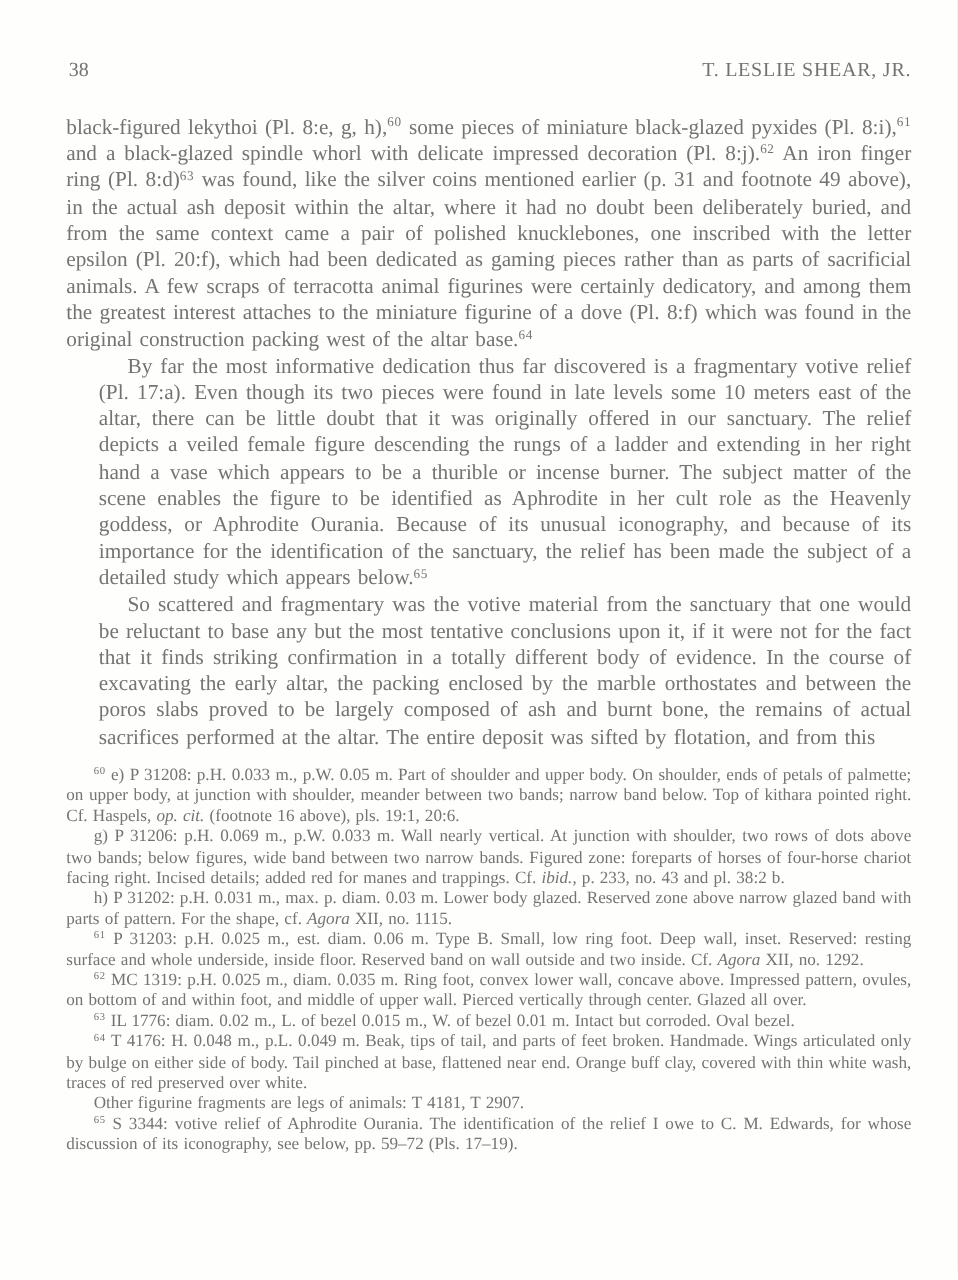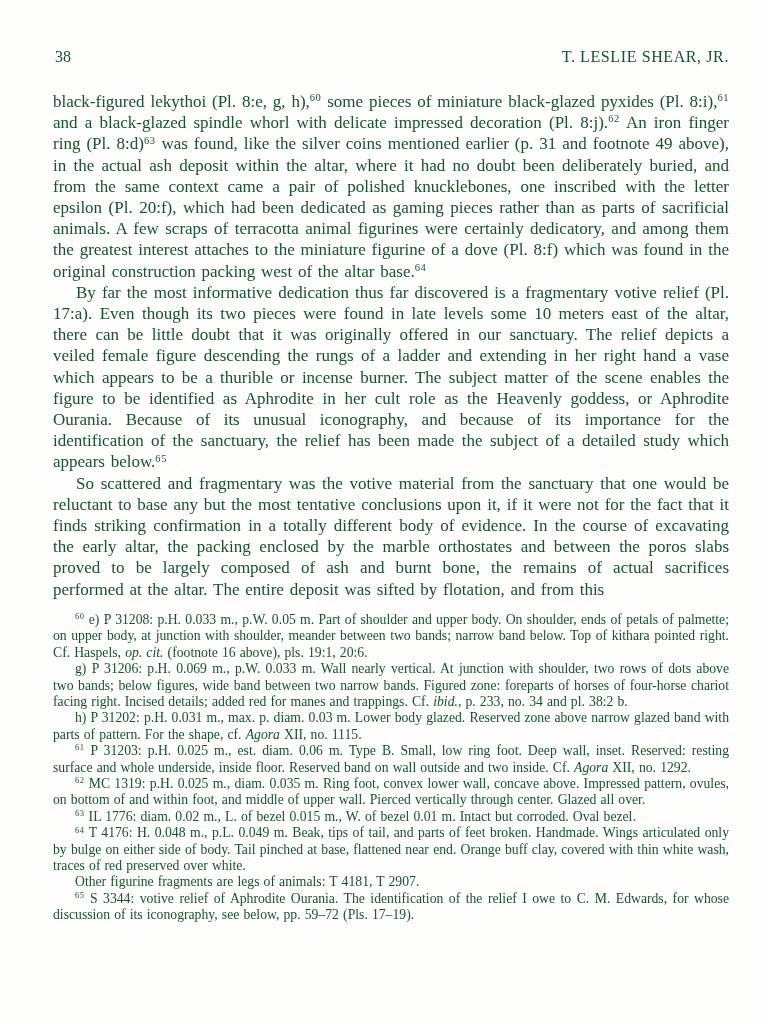--- a/index.html
+++ b/index.html
@@ -6,21 +6,21 @@
     margin: 0;
     padding: 0;
     background: #e8e8e6;
   }
   .page {
     position: relative;
     width: 766px;
     height: 1024px;
     margin: 0 auto;
     background: #fefefc;
-    color: #14532d;
+    color: #737373;
     font-family: "Liberation Serif", serif;
     box-sizing: border-box;
     padding: 48px 37px 0 53px;
     overflow: hidden;
   }
   .running-header {
     position: relative;
     height: 18px;
     font-size: 16px;
   }
@@ -42,20 +42,21 @@
     line-height: 21.2px;
     text-align: justify;
     text-justify: inter-word;
   }
   .body-text p.para {
     margin: 0;
     word-spacing: 1.5px;
   }
   .body-text p.para.indent {
     text-indent: 23px;
+    margin-left: 26px;
   }
   .footnotes {
     margin-top: 12px;
     font-size: 13.7px;
     line-height: 16.4px;
     text-align: justify;
     text-justify: inter-word;
   }
   .footnotes p.fn {
     margin: 0;
@@ -82,21 +83,21 @@
   </header>
 
   <main class="body-text" id="body-text">
       <p class="para"><span>black-figured lekythoi (Pl. 8:e, g, h),</span><sup>60</sup><span> some pieces of miniature black-glazed pyxides (Pl. 8:i),</span><sup>61</sup><span> and a black-glazed spindle whorl with delicate impressed decoration (Pl. 8:j).</span><sup>62</sup><span> An iron finger ring (Pl. 8:d)</span><sup>63</sup><span> was found, like the silver coins mentioned earlier (p. 31 and footnote 49 above), in the actual ash deposit within the altar, where it had no doubt been deliberately buried, and from the same context came a pair of polished knucklebones, one inscribed with the letter epsilon (Pl. 20:f), which had been dedicated as gaming pieces rather than as parts of sacrificial animals. A few scraps of terracotta animal figurines were certainly dedicatory, and among them the greatest interest attaches to the miniature figurine of a dove (Pl. 8:f) which was found in the original construction packing west of the altar base.</span><sup>64</sup></p>
       <p class="para indent"><span>By far the most informative dedication thus far discovered is a fragmentary votive relief (Pl. 17:a). Even though its two pieces were found in late levels some 10 meters east of the altar, there can be little doubt that it was originally offered in our sanctuary. The relief depicts a veiled female figure descending the rungs of a ladder and extending in her right hand a vase which appears to be a thurible or incense burner. The subject matter of the scene enables the figure to be identified as Aphrodite in her cult role as the Heavenly goddess, or Aphrodite Ourania. Because of its unusual iconography, and because of its importance for the identification of the sanctuary, the relief has been made the subject of a detailed study which appears below.</span><sup>65</sup></p>
       <p class="para indent"><span>So scattered and fragmentary was the votive material from the sanctuary that one would be reluctant to base any but the most tentative conclusions upon it, if it were not for the fact that it finds striking confirmation in a totally different body of evidence. In the course of excavating the early altar, the packing enclosed by the marble orthostates and between the poros slabs proved to be largely composed of ash and burnt bone, the remains of actual sacrifices performed at the altar. The entire deposit was sifted by flotation, and from this</span></p>
     </main>
 
   <section class="footnotes" id="footnotes">
       <p class="fn"><sup>60</sup> <span>e) P 31208: p.H. 0.033 m., p.W. 0.05 m. Part of shoulder and upper body. On shoulder, ends of petals of palmette; on upper body, at junction with shoulder, meander between two bands; narrow band below. Top of kithara pointed right. Cf. Haspels, </span><i>op. cit.</i><span> (footnote 16 above), pls. 19:1, 20:6.</span></p>
-      <p class="fn"><span>g) P 31206: p.H. 0.069 m., p.W. 0.033 m. Wall nearly vertical. At junction with shoulder, two rows of dots above two bands; below figures, wide band between two narrow bands. Figured zone: foreparts of horses of four-horse chariot facing right. Incised details; added red for manes and trappings. Cf. </span><i>ibid.</i><span>, p. 233, no. 34 and pl. 38:2 b.</span></p>
+      <p class="fn"><span>g) P 31206: p.H. 0.069 m., p.W. 0.033 m. Wall nearly vertical. At junction with shoulder, two rows of dots above two bands; below figures, wide band between two narrow bands. Figured zone: foreparts of horses of four-horse chariot facing right. Incised details; added red for manes and trappings. Cf. </span><i>ibid.</i><span>, p. 233, no. 43 and pl. 38:2 b.</span></p>
       <p class="fn"><span>h) P 31202: p.H. 0.031 m., max. p. diam. 0.03 m. Lower body glazed. Reserved zone above narrow glazed band with parts of pattern. For the shape, cf. </span><i>Agora</i><span> XII, no. 1115.</span></p>
       <p class="fn"><sup>61</sup> <span>P 31203: p.H. 0.025 m., est. diam. 0.06 m. Type B. Small, low ring foot. Deep wall, inset. Reserved: resting surface and whole underside, inside floor. Reserved band on wall outside and two inside. Cf. </span><i>Agora</i><span> XII, no. 1292.</span></p>
       <p class="fn"><sup>62</sup> <span>MC 1319: p.H. 0.025 m., diam. 0.035 m. Ring foot, convex lower wall, concave above. Impressed pattern, ovules, on bottom of and within foot, and middle of upper wall. Pierced vertically through center. Glazed all over.</span></p>
       <p class="fn"><sup>63</sup> <span>IL 1776: diam. 0.02 m., L. of bezel 0.015 m., W. of bezel 0.01 m. Intact but corroded. Oval bezel.</span></p>
       <p class="fn"><sup>64</sup> <span>T 4176: H. 0.048 m., p.L. 0.049 m. Beak, tips of tail, and parts of feet broken. Handmade. Wings articulated only by bulge on either side of body. Tail pinched at base, flattened near end. Orange buff clay, covered with thin white wash, traces of red preserved over white.</span></p>
       <p class="fn"><span>Other figurine fragments are legs of animals: T 4181, T 2907.</span></p>
       <p class="fn"><sup>65</sup> <span>S 3344: votive relief of Aphrodite Ourania. The identification of the relief I owe to C. M. Edwards, for whose discussion of its iconography, see below, pp. 59–72 (Pls. 17–19).</span></p>
     </section>
 </div>
 

